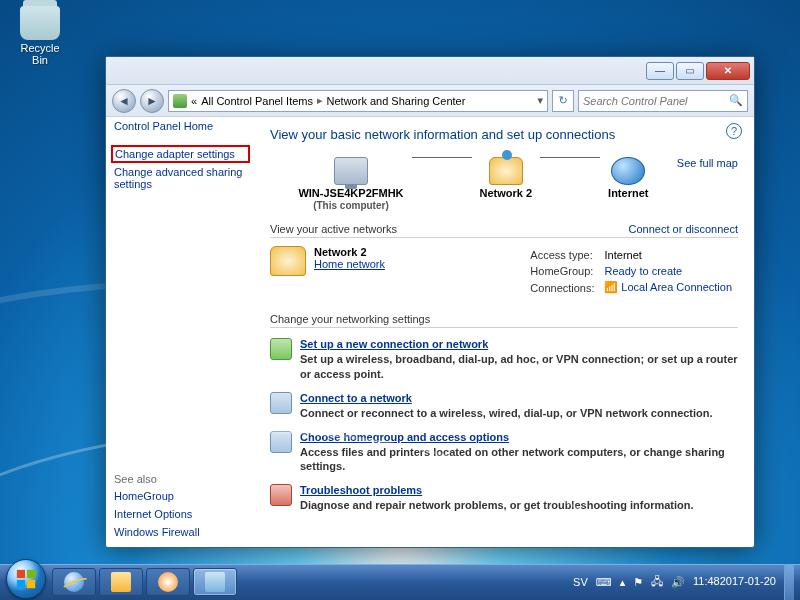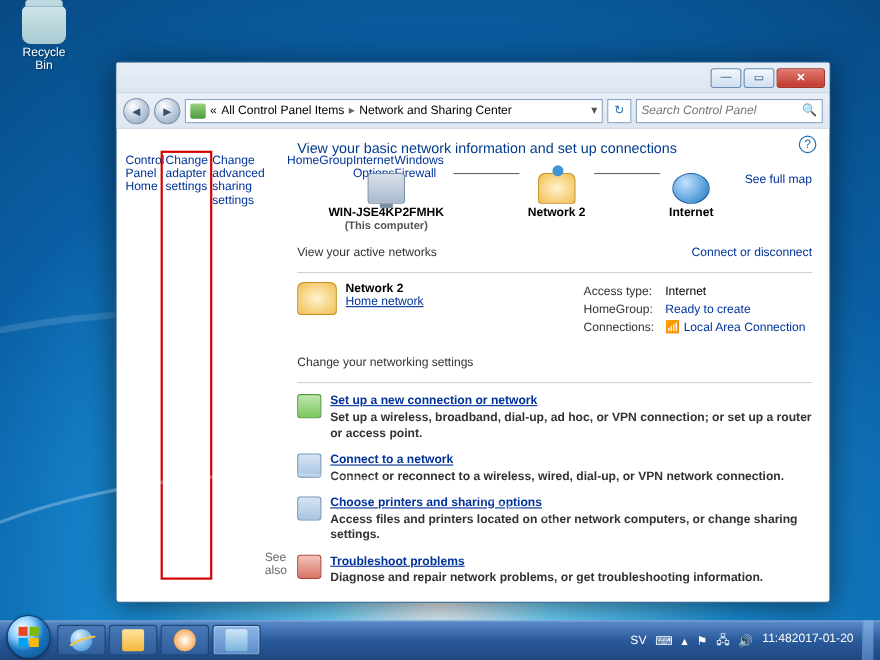--- a/index.html
+++ b/index.html
@@ -39,38 +39,38 @@
   .addr .icon-sm{width:14px;height:14px;background:linear-gradient(#9bd17f,#4a9a3a);border-radius:2px;display:inline-block;}
   .addr .chev{color:#666;}
   .addr .drop{margin-left:auto;color:#555;}
   .refresh{width:22px;height:22px;border:1px solid #8aa4c2;background:#fff;display:flex;align-items:center;justify-content:center;color:#2a72b5;}
   .search { width:170px;height:22px;border:1px solid #8aa4c2;background:#fff;display:flex;align-items:center;padding:0 4px;color:#777;}
   .search input{border:none;outline:none;flex:1;font-size:11px;color:#777;font-style:italic;background:transparent;}
   .search .mag{color:#2a72b5;}
 
   
   .content { flex:1; display:flex; overflow:hidden;}
-  .sidebar { width:152px; padding:20px 8px; display:flex; flex-direction:row; font-size:11px; color:#003399; }
+  .sidebar { width:152px; padding:0 8px; display:flex; flex-direction:column; font-size:11px; color:#003399; }
   .sidebar a { color:#003399; text-decoration:none; display:block; padding:3px 0; cursor:pointer;}
   .sidebar .red-box{border:2px solid #d40000; padding:1px 2px; margin-left:-3px;}
   .seealso{margin-top:auto;color:#6a6a6a;padding-bottom:2px;}
   .main { flex:1; padding:10px 16px 10px 12px; overflow:auto; }
   .main h1{color:#003b8e;font-weight:normal;font-size:13px;margin-bottom:15px;}
   .fullmap{float:right;color:#003399;cursor:pointer;font-size:11px;}
   .netmap{display:flex;align-items:flex-start;justify-content:center;gap:8px;margin:6px 0 12px;font-weight:bold;}
   .mapnode{display:flex;flex-direction:column;align-items:center;font-size:11px;}
   .mapnode .ic{width:34px;height:28px;margin-bottom:2px;}
   .ic.pc{background:linear-gradient(#d9e1ea,#a9b9cc);border:1px solid #7b8fa6;border-radius:3px;position:relative;}
   .ic.pc::after{content:"";position:absolute;bottom:-5px;left:10px;right:10px;height:4px;background:#7b8fa6;border-radius:0 0 2px 2px;}
   .ic.net{background:radial-gradient(#fff3cf,#f2be4e);border:1px solid #c48f1e;border-radius:6px 6px 3px 3px;position:relative;}
   .ic.net::before{content:"";position:absolute;top:-8px;left:12px;width:10px;height:10px;background:#4195d2;border-radius:50%;}
   .ic.globe{background:radial-gradient(circle at 35% 30%,#bfe3ff,#1d76c4);border-radius:50%;border:1px solid #1a5e9c;}
   .mapline{border-top:1px solid #666;height:0;width:60px;}
   .subcap{color:#555;font-size:10px;margin-top:1px;}
-  .secthdr{font-size:11px;color:#333;border-bottom:1px solid #d0d0d0;padding-bottom:12px;margin:6px 0 8px;display:flex;justify-content:space-between;}
+  .secthdr{font-size:11px;color:#333;border-bottom:1px solid #d0d0d0;padding-bottom:2px;margin:6px 0 8px;display:flex;justify-content:space-between;}
   .secthdr .lnk{color:#003399;cursor:pointer;}
   .activenet{display:flex;gap:12px;margin-bottom:16px;}
   .activenet .left{display:flex;gap:8px;align-items:flex-start;}
   .activenet .ic.home{width:36px;height:30px;background:radial-gradient(#fff3cf,#f2be4e);border:1px solid #c48f1e;border-radius:6px 6px 3px 3px;position:relative;}
   .activenet .txt b{font-size:11px;}
   .activenet .props{margin-left:auto;font-size:11px;}
   .activenet .props td{padding:1px 4px;}
   .activenet .props .lbl{color:#333;}
   .activenet .props .lnk{color:#003399;cursor:pointer;}
   .setting{display:flex;gap:8px;margin:10px 0;font-weight:bold;}
@@ -219,21 +219,21 @@
       <div class="setting">
         <div class="sic"></div>
         <div class="body">
           <a href="#">Connect to a network</a>
           <div class="desc">Connect or reconnect to a wireless, wired, dial-up, or VPN network connection.</div>
         </div>
       </div>
       <div class="setting">
         <div class="sic"></div>
         <div class="body">
-          <a href="#">Choose printers and sharing options</a>
+          <a href="#">Choose homegroup and access options</a>
           <div class="desc">Access files and printers located on other network computers, or change sharing settings.</div>
         </div>
       </div>
       <div class="setting">
         <div class="sic red"></div>
         <div class="body">
           <a href="#">Troubleshoot problems</a>
           <div class="desc">Diagnose and repair network problems, or get troubleshooting information.</div>
         </div>
       </div>

